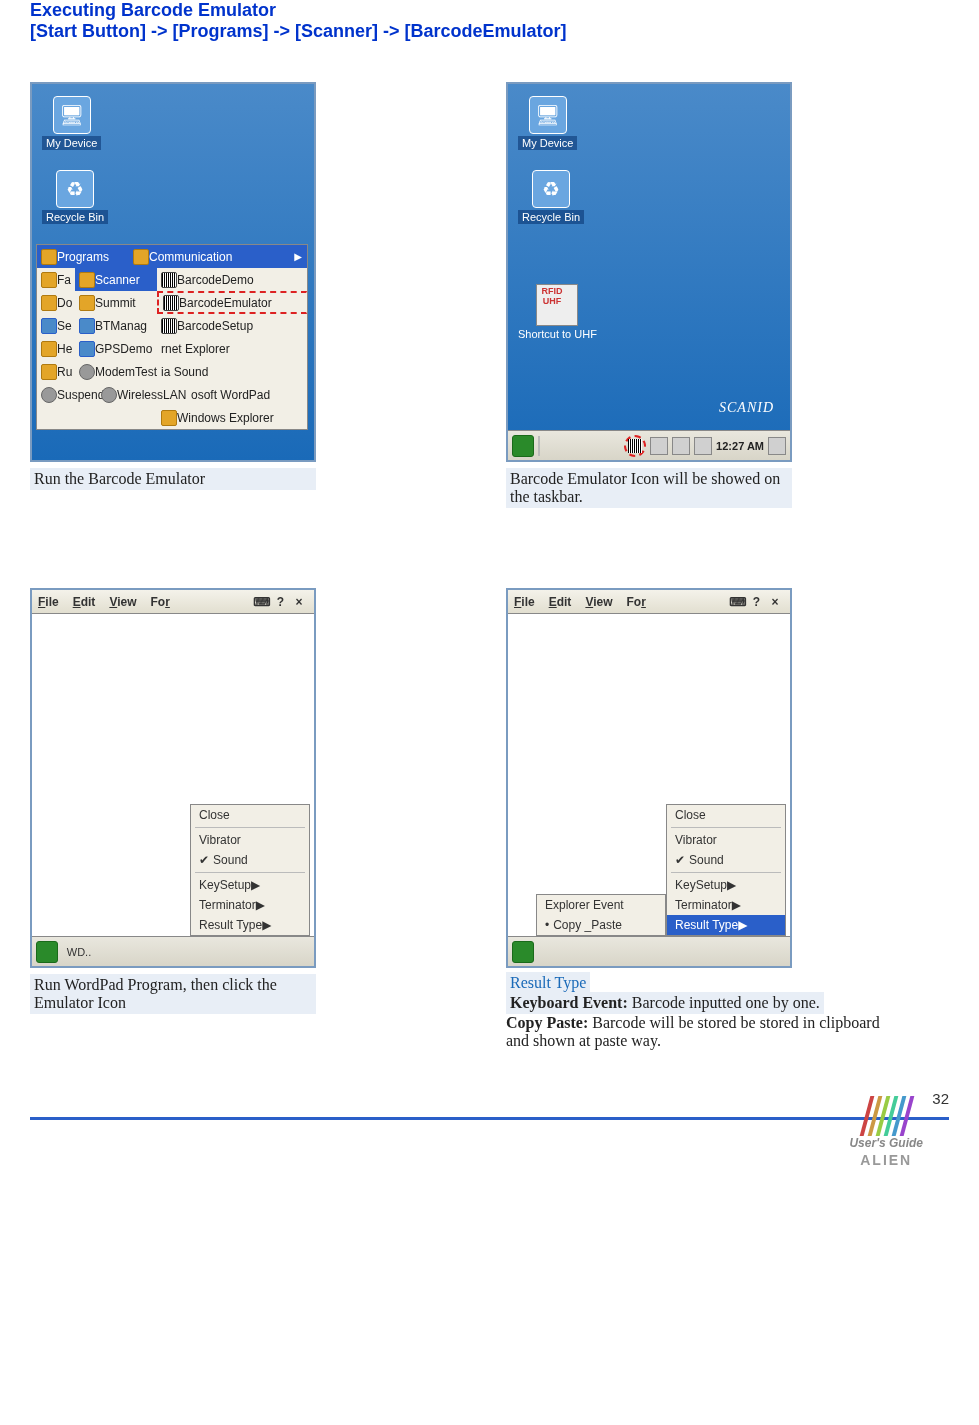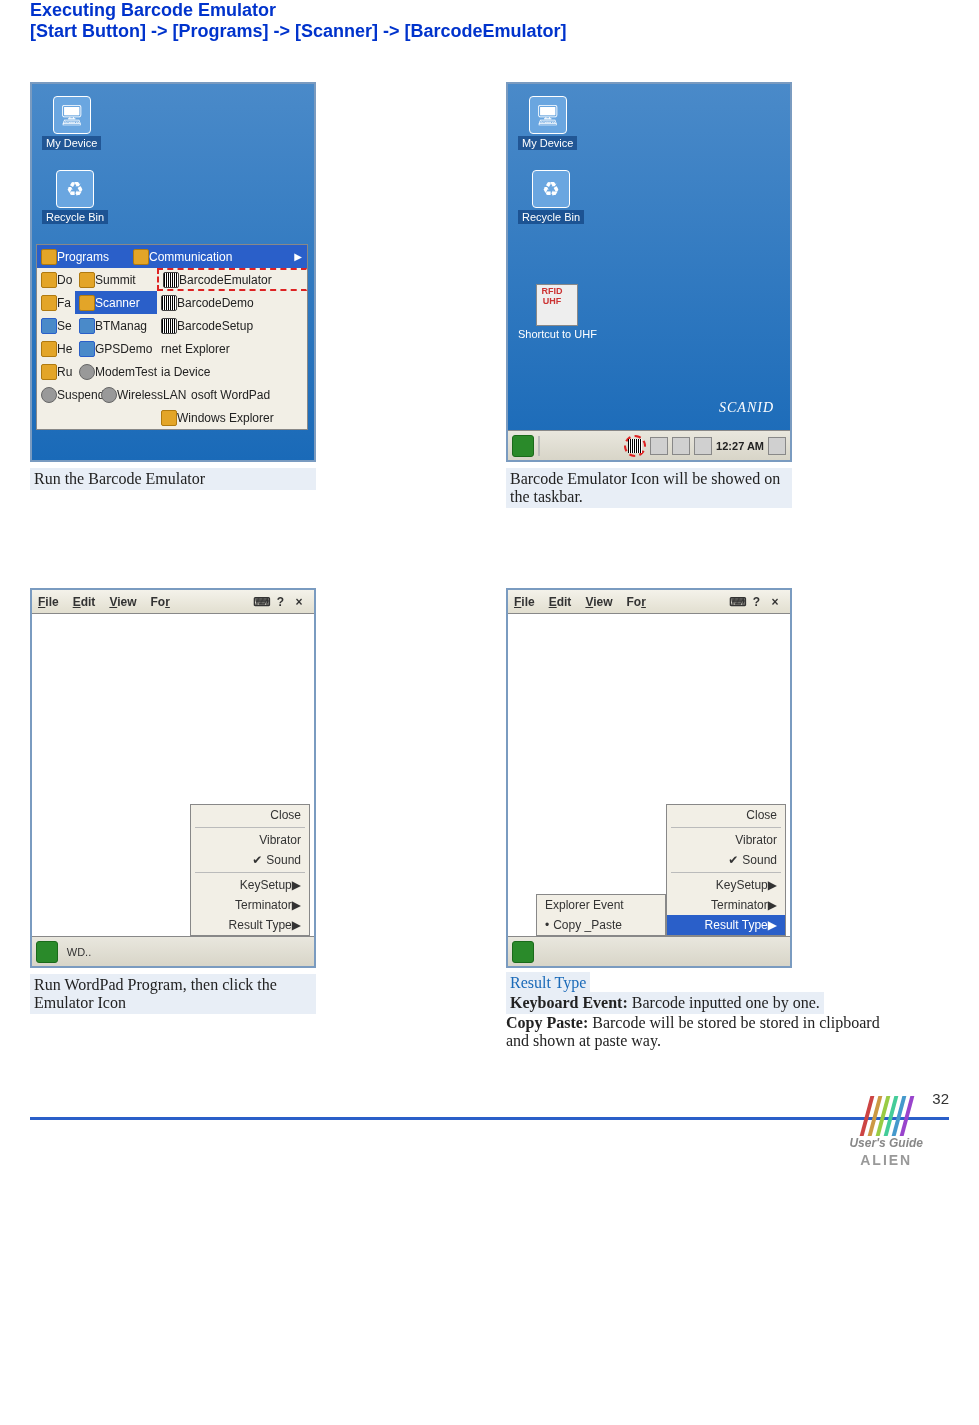--- a/index.html
+++ b/index.html
@@ -133,21 +133,21 @@
     padding:0 6px; gap:14px; font-weight:bold;
   }
   .wp-menubar .u { text-decoration: underline; }
   .wp-menubar .right { margin-left:auto; display:flex; gap:6px; align-items:center; }
   .wp-menubar .close { font-weight:bold; width:18px; text-align:center; }
   .wp-body { position:absolute; top:24px; left:0; right:0; bottom:30px; background:#fff; }
   .popup {
     position:absolute; background:#f2efe6; border:1px solid #888; font-size:12px;
     width:120px;
   }
-  .popup .item { padding:3px 8px; display:flex; align-items:center; justify-content:flex-end; }
+  .popup .item { padding:3px 8px; display:flex; align-items:center; justify-content:flex-start; }
   .popup .item.hl { background:#2a5fc9; color:#fff; }
   .popup .check::before { content:"✔"; margin-right:4px; }
   .popup .hr { height:1px; background:#bbb; margin:2px 4px; }
   .submenu {
     position:absolute; background:#f2efe6; border:1px solid #888; font-size:12px;
     width:130px;
   }
   .submenu .item { padding:3px 8px; display:flex; align-items:center; gap:4px; }
   .wp-taskbar {
     position:absolute; left:0; right:0; bottom:0; height:30px;
@@ -210,47 +210,47 @@
             </div>
             <div class="cell hl" style="flex:1;">
               <span class="mini-icon"></span>
                 <span>Communication</span>
                 <span class="arrow">▶</span>
             </div>
           </div>
           <div class="row-prog">
             <div class="cell" style="width:38px;">
                 <span class="mini-icon"></span>
+                <span>Fa</span>
+              </div>
+            <div class="cell hl" style="width:82px;">
+                <span class="mini-icon"></span>
+                <span>Scanner</span>
+              </div>
+            <div class="cell" style="flex:1;">
+                <span class="mini-icon barcode"></span>
+                <span>BarcodeDemo</span>
+              </div>
+          </div>
+          <div class="row-prog">
+            <div class="cell" style="width:38px;">
+                <span class="mini-icon"></span>
                 <span>Do</span>
               </div>
             <div class="cell" style="width:82px;">
                 <span class="mini-icon"></span>
                 <span>Summit</span>
               </div>
             <div class="cell dashed-red" style="flex:1;">
                 <span class="mini-icon barcode"></span>
                 <span>BarcodeEmulator</span>
               </div>
           </div>
           <div class="row-prog">
             <div class="cell" style="width:38px;">
-                <span class="mini-icon"></span>
-                <span>Fa</span>
-              </div>
-            <div class="cell hl" style="width:82px;">
-                <span class="mini-icon"></span>
-                <span>Scanner</span>
-              </div>
-            <div class="cell" style="flex:1;">
-                <span class="mini-icon barcode"></span>
-                <span>BarcodeDemo</span>
-              </div>
-          </div>
-          <div class="row-prog">
-            <div class="cell" style="width:38px;">
                 <span class="mini-icon blue"></span>
                 <span>Se</span>
               </div>
             <div class="cell" style="width:82px;">
                 <span class="mini-icon blue"></span>
                 <span>BTManag</span>
               </div>
             <div class="cell" style="flex:1;">
                 <span class="mini-icon barcode"></span>
                 <span>BarcodeSetup</span>
@@ -272,21 +272,21 @@
           <div class="row-prog">
             <div class="cell" style="width:38px;">
                 <span class="mini-icon"></span>
                 <span>Ru</span>
               </div>
             <div class="cell" style="width:82px;">
                 <span class="mini-icon gear"></span>
                 <span>ModemTest</span>
               </div>
             <div class="cell" style="flex:1;">
-                <span>ia Device</span>
+                <span>ia Sound</span>
               </div>
           </div>
           <div class="row-prog">
             <div class="cell" style="width:60px;">
                 <span class="mini-icon gear"></span>
                 <span>Suspend</span>
               </div>
             <div class="cell" style="width:90px;text-align:center;">
                 <span class="mini-icon gear"></span>
                 <span>WirelessLAN</span>

